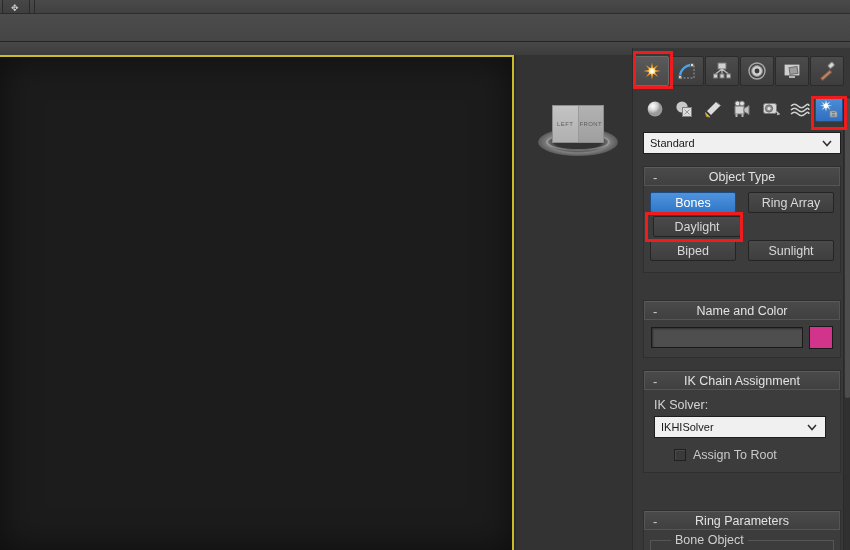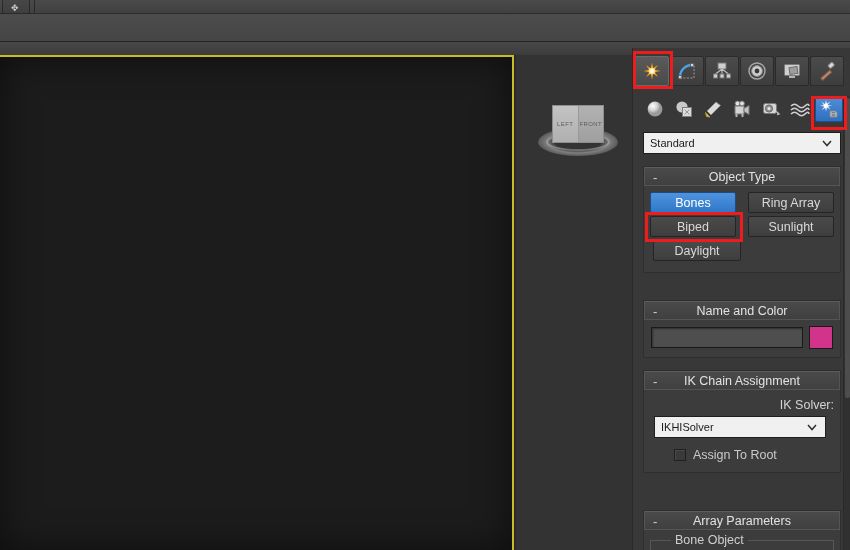--- a/index.html
+++ b/index.html
@@ -422,26 +422,26 @@
         <span class="minus">-</span>
         <span>Object Type</span>
       </div>
       <div class="rollout-body">
 
 
         <div class="obt-row">
           <div class="obt-btn active">Bones</div>
           <div class="obt-btn">Ring Array</div>
         </div>
+        <div class="obt-row" style="justify-content:flex-start; padding-left:3px;">
+          <div class="obt-btn">Daylight</div>
+        </div>
         <div class="obt-row">
           <div class="obt-btn">Biped</div>
           <div class="obt-btn">Sunlight</div>
-        </div>
-        <div class="obt-row" style="justify-content:flex-start; padding-left:3px;">
-          <div class="obt-btn">Daylight</div>
         </div>
       </div>
     </div>
 
     <div class="rollout" style="top:252px;">
       <div class="rollout-hdr">
         <span class="minus">-</span>
         <span>Name and Color</span>
       </div>
       <div class="rollout-body" style="display:flex; gap:6px; align-items:center; justify-content:center;">
@@ -450,41 +450,41 @@
       </div>
     </div>
 
     <div class="rollout" style="top:322px;">
       <div class="rollout-hdr">
         <span class="minus">-</span>
         <span>IK Chain Assignment</span>
       </div>
       <div class="rollout-body">
 
-        <div style="font-size:12.5px;color:#d4d4d4;margin:2px 0 4px 4px;text-align:right;">IK Solver:</div>
+        <div style="font-size:12.5px;color:#d4d4d4;margin:2px 0 4px 4px;">IK Solver:</div>
 
         <div class="combo" style="position:relative;left:4px;top:0;width:172px;">
           <span>IKHISolver</span>
           <svg class="caret" viewBox="0 0 12 12">
             <path d="M2 4 L6 8.5 L10 4" fill="none" stroke="#303030" stroke-width="1.5"></path>
           </svg>
         </div>
 
 
         <div class="chk-row" style="margin:10px 0 2px 24px;">
           <div class="chk-box"></div>
           <span class="chk-label">Assign To Root</span>
         </div>
       </div>
     </div>
 
     <div class="rollout" style="top:462px; height:60px; overflow:hidden;">
       <div class="rollout-hdr">
         <span class="minus">-</span>
-        <span>Array Parameters</span>
+        <span>Ring Parameters</span>
       </div>
       <div class="rollout-body" style="padding-top:10px;">
         <div class="groupbox" style="margin-top:0;height:30px;">
           <span class="gtitle">Bone Object</span>
         </div>
       </div>
     </div>
 
     <div class="scroll-strip">
       <div class="scroll-thumb"></div>

